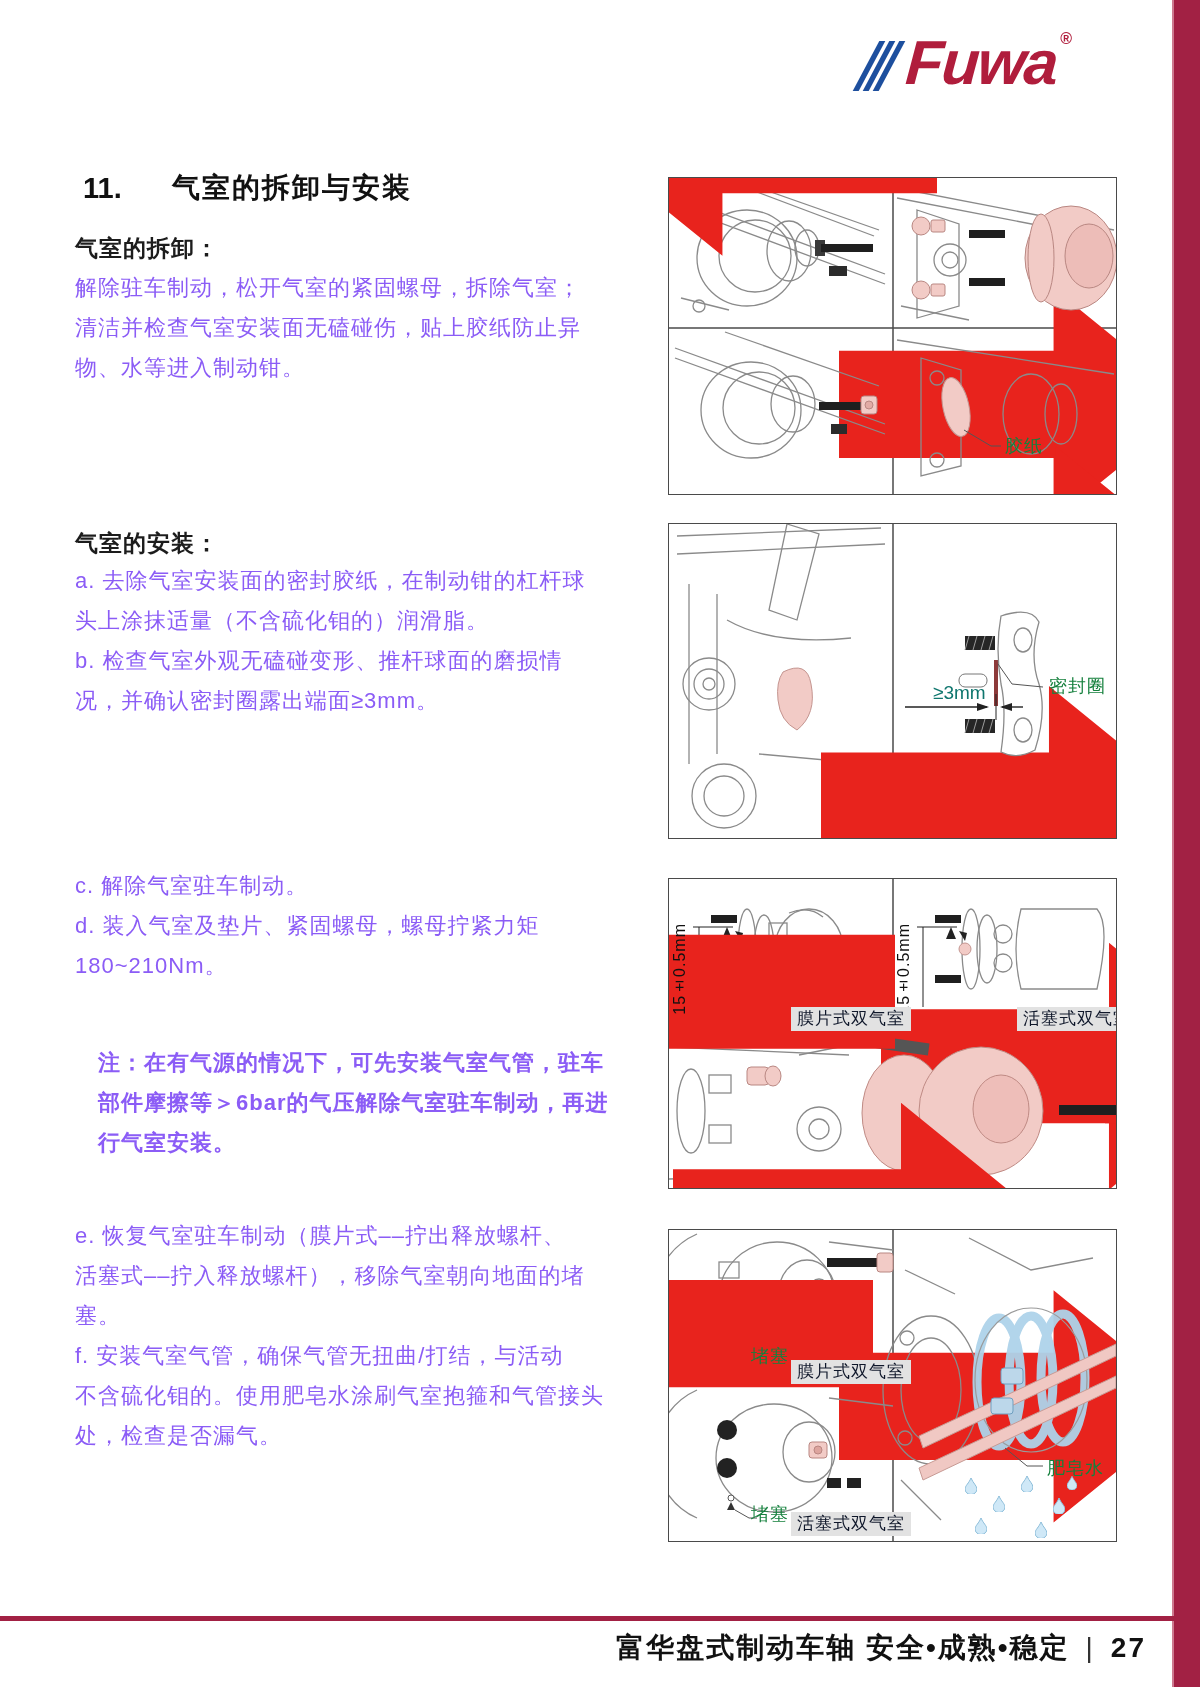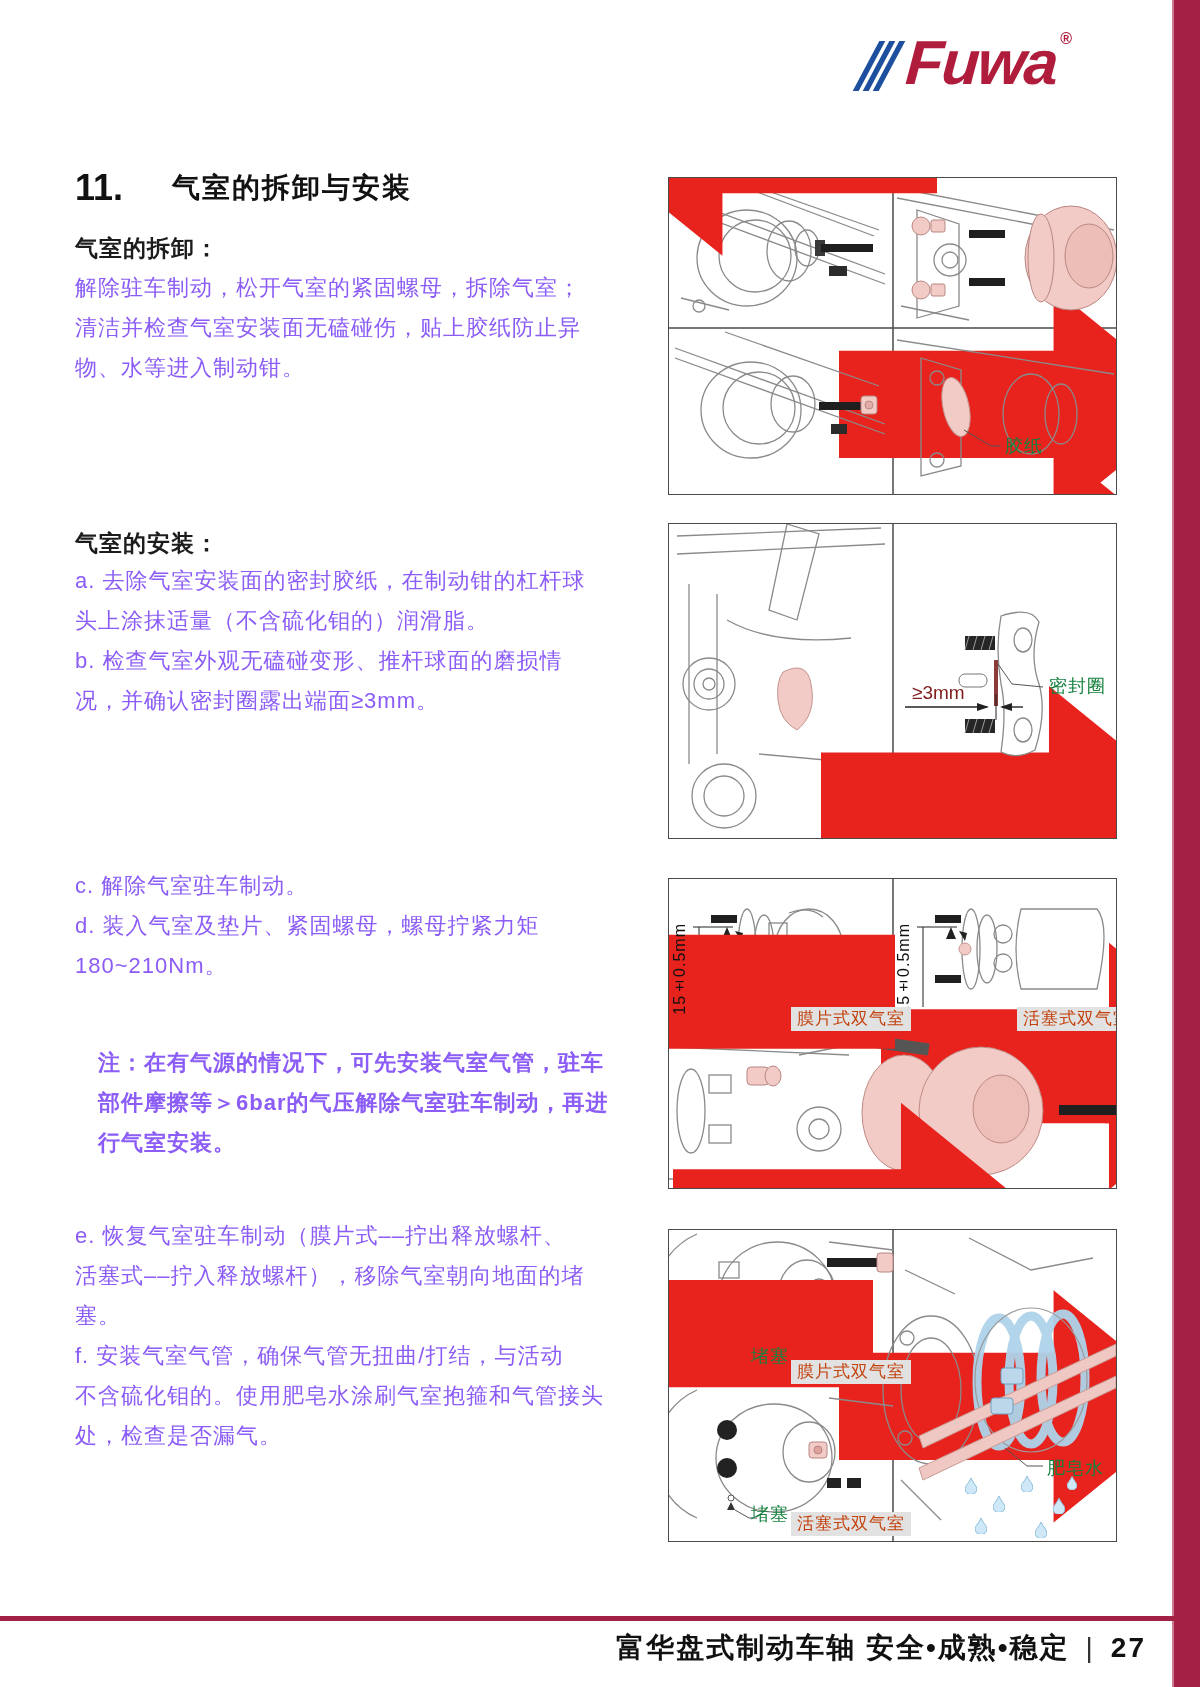--- a/index.html
+++ b/index.html
@@ -16,32 +16,32 @@
   .logo{position:absolute;top:28px;right:128px;display:flex;align-items:center;height:70px;}
   .logo .slashes{display:flex;margin-right:10px;margin-top:6px;}
   .logo .slash{width:6px;height:50px;background:#1d4f9e;transform:skewX(-28deg);margin-right:4px;}
   .logo .word{font-size:62px;font-weight:800;font-style:italic;color:#b01d3c;
               letter-spacing:-2px;transform:skewX(-4deg);line-height:70px;}
   .logo .reg{font-size:16px;font-weight:700;color:#b01d3c;align-self:flex-start;margin:2px 0 0 4px;}
   
   .t{position:absolute;left:75px;width:540px;height:40px;line-height:40px;
      font-size:22px;letter-spacing:1px;white-space:nowrap;color:#8b5cf6;}
   .t.b{font-weight:700;margin-left:23px;}
-  .title-num{position:absolute;left:75px;top:166px;height:44px;line-height:44px;
-             font-size:36px;font-weight:700;color:#111;}
+  .title-num{position:absolute;left:83px;top:166px;height:44px;line-height:44px;
+             font-size:29px;font-weight:700;color:#111;}
   .title-txt{position:absolute;left:172px;top:166px;height:44px;line-height:44px;
              font-size:28px;font-weight:700;letter-spacing:2px;color:#111;}
   .h{position:absolute;left:75px;height:40px;line-height:40px;font-size:23px;
      font-weight:700;letter-spacing:1px;color:#1c1c1c;white-space:nowrap;}
   
   .fig{position:absolute;width:447px;background:#fff;border:1.5px solid #4a4a4a;overflow:hidden;}
   .fig svg{position:absolute;left:0;top:0;}
   .flabel{position:absolute;font-size:18px;color:#15803d;letter-spacing:1px;white-space:nowrap;}
-  .dimlabel{position:absolute;font-size:19px;color:#7f1d1d;font-weight:400;white-space:nowrap;}
-  .tagbox{position:absolute;background:#e2e2e2;color:#c2410c;font-size:17px;line-height:22px;
+  .dimlabel{position:absolute;font-size:19px;color:#0f766e;font-weight:400;white-space:nowrap;margin-left:21px;}
+  .tagbox{position:absolute;background:#e2e2e2;color:#0f172a;font-size:17px;line-height:22px;
           padding:1px 6px;letter-spacing:1px;white-space:nowrap;}
   .vlabel{position:absolute;writing-mode:vertical-rl;transform:rotate(180deg);
           font-size:16px;color:#111;letter-spacing:1px;white-space:nowrap;}
 </style>
 </head>
 <body>
 
 <svg width="0" height="0" style="position:absolute">
   <defs>
     <symbol id="arr" viewBox="0 0 40 26">

